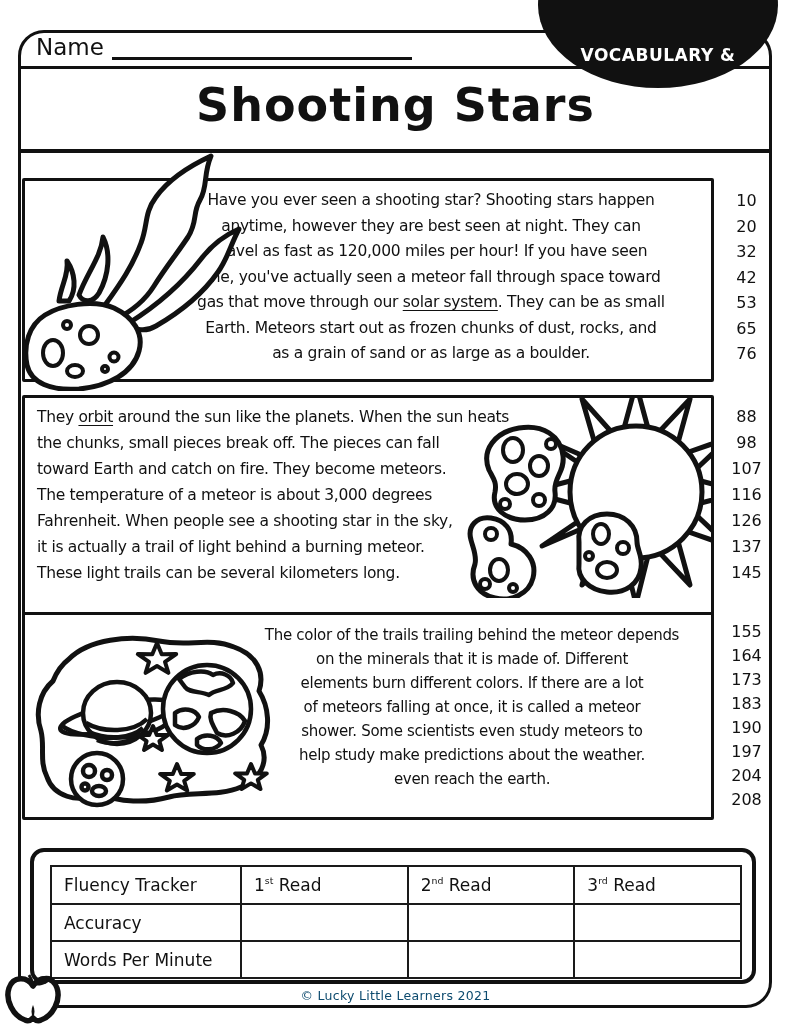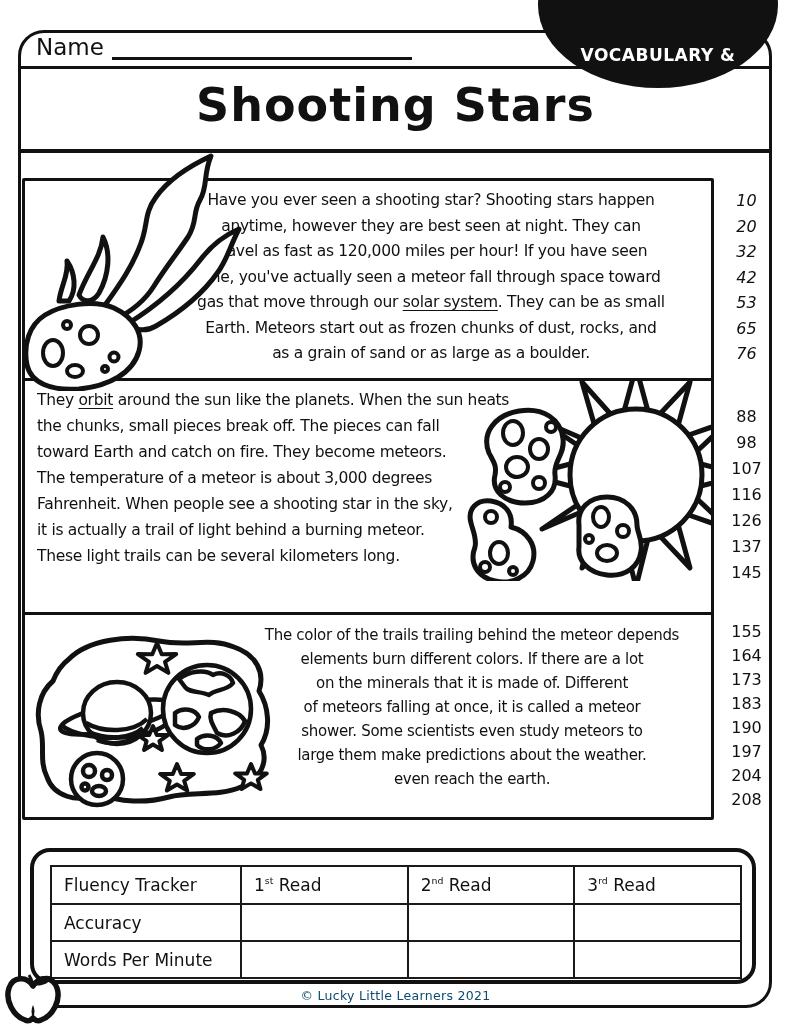--- a/index.html
+++ b/index.html
@@ -25,40 +25,40 @@
   .rule{position:absolute;left:18px;width:754px;background:#111;z-index:1;}
   .rule1{top:66px;height:3px;}
   .rule2{top:149px;height:3.5px;}
   .title{
     position:absolute;left:0;top:78px;width:791px;text-align:center;
     font-size:46px;font-weight:800;letter-spacing:1px;z-index:1;
   }
   
   .pbox{position:absolute;left:22px;width:692px;border:3.5px solid #111;border-radius:2px;background:#fff;box-sizing:border-box;}
   .box1{top:178px;height:204px;overflow:visible;}
-  .box2{top:378px;height:256px;overflow:hidden;}
+  .box2{top:395px;height:256px;overflow:hidden;}
   .box3{top:612px;height:208px;overflow:hidden;}
   .plines{position:absolute;z-index:3;}
   .pline{white-space:nowrap;letter-spacing:-0.3px;}
   .lines1{left:132px;right:6px;top:7px;text-align:center;font-size:15.5px;line-height:25.5px;}
   .lines2{left:12px;right:180px;top:6px;text-align:left;font-size:15.5px;line-height:26px;}
   .lines3{left:212px;right:4px;top:8px;text-align:center;font-size:15px;line-height:24px;}
   .pline u{text-underline-offset:3px;}
   .comet-art{position:absolute;left:-8px;top:-28px;z-index:4;}
   .sun-art{position:absolute;right:-8px;top:-6px;z-index:1;}
   .planets-art{position:absolute;left:4px;top:6px;z-index:1;}
   
   .counts{position:absolute;left:721px;width:51px;text-align:center;font-size:16px;z-index:2;}
-  .counts1{top:188px;line-height:25.5px;font-style:italic;}
+  .counts1{top:188px;line-height:25.5px;}
   .counts2{top:404px;line-height:26px;}
   .counts3{top:620px;line-height:24px;}
   
   .fluency-frame{
     position:absolute;left:30px;top:848px;width:726px;height:136px;
-    border:4px solid #111;border-radius:20px;box-sizing:border-box;background:#fff;
+    border:4px solid #111;border-radius:14px;box-sizing:border-box;background:#fff;
   }
   table.fluency{
     position:absolute;left:16px;top:13px;width:692px;border-collapse:collapse;table-layout:fixed;
   }
   table.fluency th,table.fluency td{
     border:2.5px solid #1a1a1a;font-size:17px;font-weight:normal;text-align:left;
     padding:0 0 0 12px;height:35px;background:#fff;
   }
   table.fluency th{height:36px;}
   table.fluency sup{font-size:0.55em;}
@@ -203,25 +203,25 @@
     </g>
     <g fill="#fff" stroke="#111" stroke-width="4" stroke-linejoin="round">
       <polygon points="128,22 132.7,33.2 147.2,33.1 136,40.9 139.4,51.9 128,45 116.6,51.9 120,40.9 108.8,33.1 123.3,33.2"></polygon>
       <polygon points="124,105 127.8,114 139.2,113.9 130.4,120.1 133,129 124,123.5 115,129 117.6,120.1 108.8,113.9 120.2,114"></polygon>
       <polygon points="148,143 152.2,153 164.8,152.9 155.2,159.8 158.2,169.5 148,163.5 137.8,169.5 140.8,159.8 131.2,152.9 143.8,153"></polygon>
       <polygon points="222,143 226,152.5 237.8,152.4 228.8,158.9 231.5,168 222,162.4 212.5,168 215.2,158.9 206.2,152.4 218,152.5"></polygon>
     </g>
   </svg>
   <div class="plines lines3">
       <div class="pline">The color of the trails trailing behind the meteor depends</div>
+      <div class="pline">on the minerals that it is made of. Different</div>
       <div class="pline">elements burn different colors. If there are a lot</div>
-      <div class="pline">on the minerals that it is made of. Different</div>
       <div class="pline">of meteors falling at once, it is called a meteor</div>
       <div class="pline">shower. Some scientists even study meteors to</div>
-      <div class="pline">large them make predictions about the weather.</div>
+      <div class="pline">help study make predictions about the weather.</div>
       <div class="pline">even reach the earth.</div>
     </div>
 </div>
 <div class="counts counts3">
     <div class="count">155</div>
     <div class="count">164</div>
     <div class="count">173</div>
     <div class="count">183</div>
     <div class="count">190</div>
     <div class="count">197</div>

